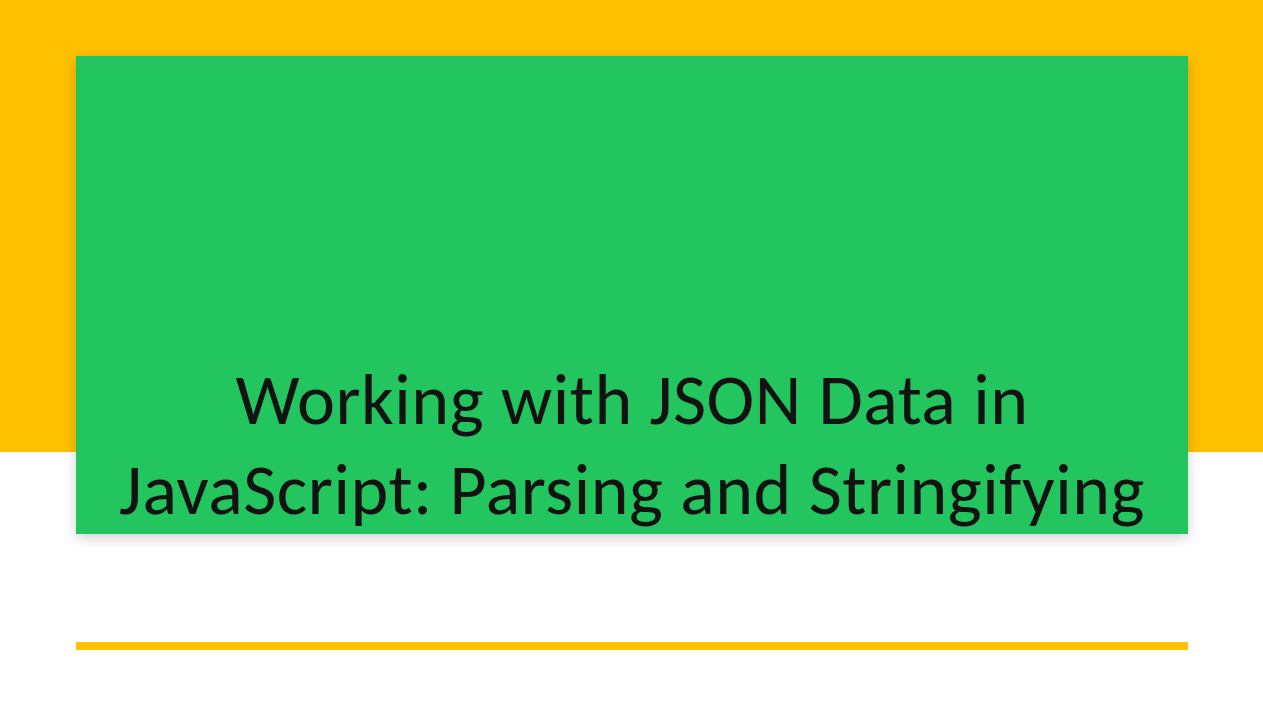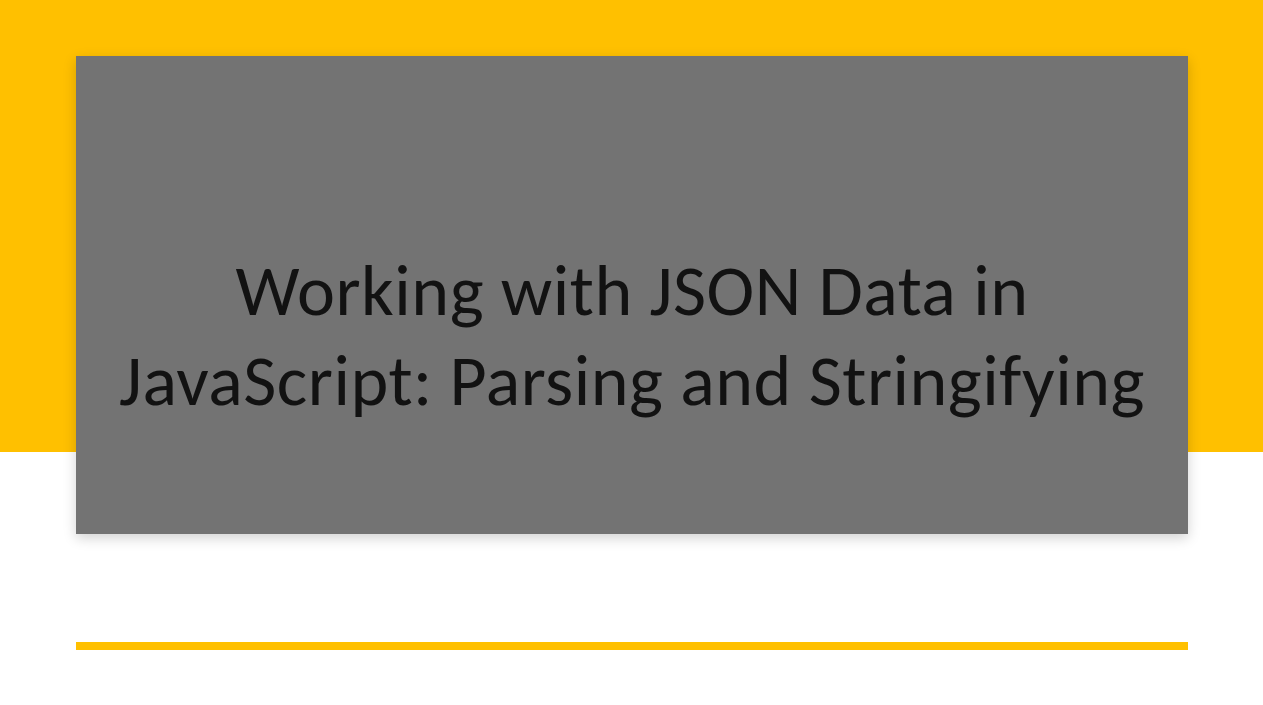--- a/index.html
+++ b/index.html
@@ -25,24 +25,24 @@
       height: 452px;
       background: #FFC000;
     }
     
     .title-card {
       position: absolute;
       top: 56px;
       left: 76px;
       width: 1112px;
       height: 478px;
-      background: #737373;
+      background: #22c55e;
       box-shadow: 0 4px 12px rgba(0,0,0,0.18);
       display: flex;
-      align-items: center;
+      align-items: flex-end;
       justify-content: center;
       padding-top: 80px;
     }
     
     .title-text {
       font-size: 72px;
       font-weight: 400;
       color: #121212;
       text-align: center;
       line-height: 1.25;

